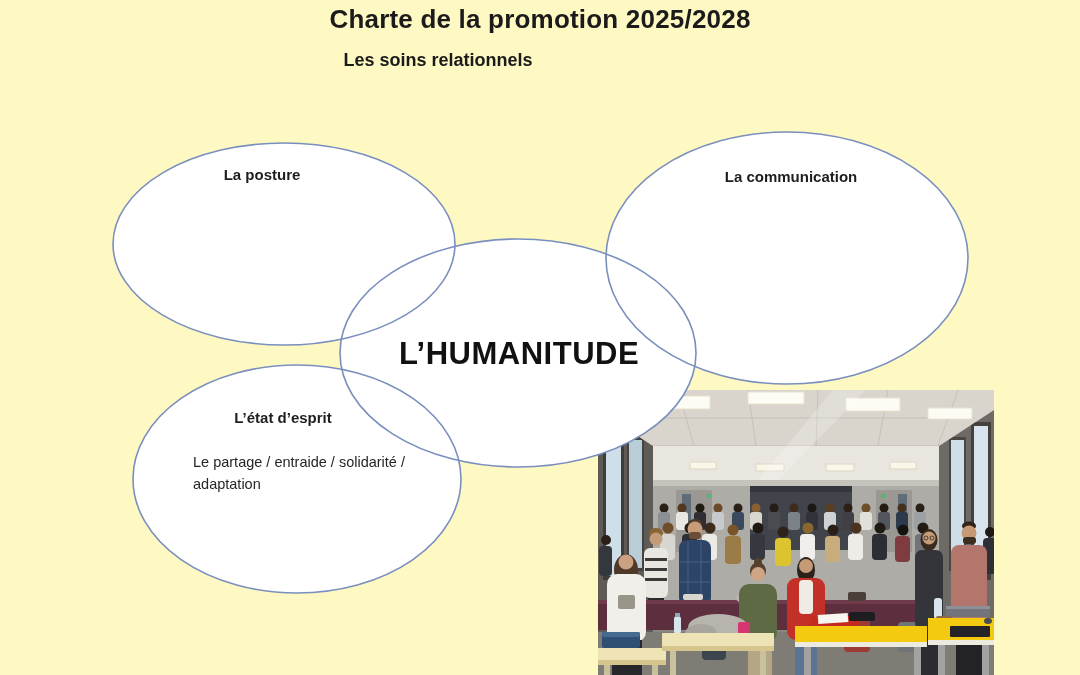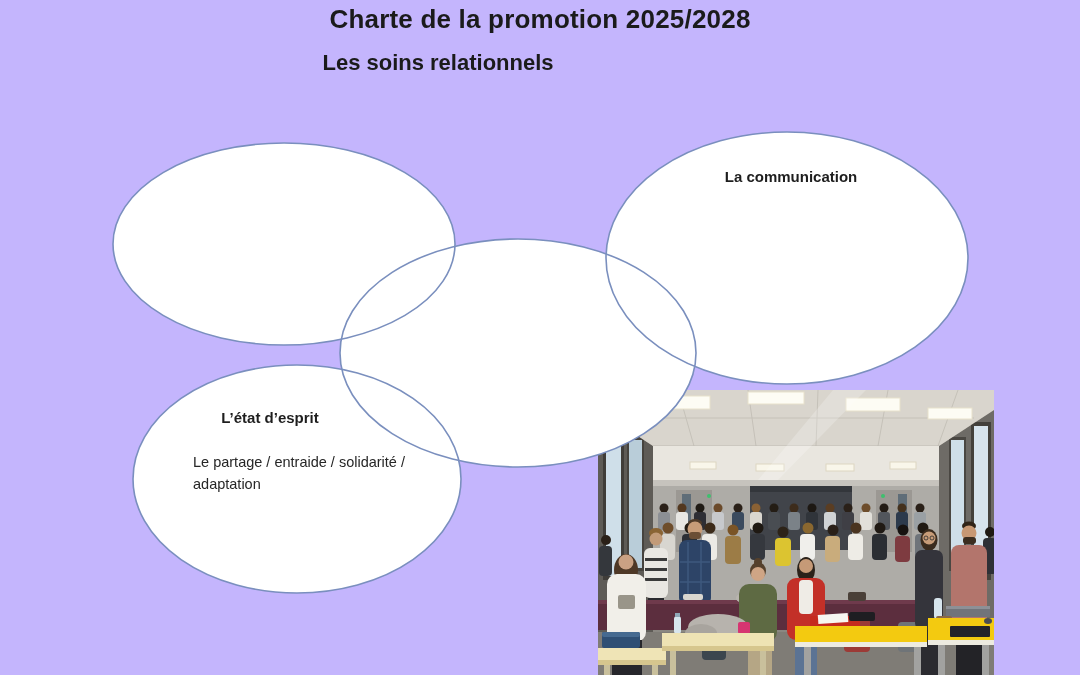--- a/index.html
+++ b/index.html
@@ -1,40 +1,40 @@
 <!DOCTYPE html>
 <html><head>
 <meta charset="utf-8">
 <style>
   html,body{margin:0;padding:0;background:#ffffff;}
   .canvas{
-    position:relative;width:1080px;height:675px;overflow:hidden;background:#c4b5fd;
+    position:relative;width:1080px;height:675px;overflow:hidden;background:#fef9c3;
     font-family:"Liberation Sans", sans-serif;color:#1d1d1d;
   }
   .page-title{
     position:absolute;top:4px;left:0;width:1080px;text-align:center;
     font-size:26px;font-weight:bold;letter-spacing:0.2px;color:#1b1b1b;
   }
   .page-subtitle{
     position:absolute;top:50px;left:0;width:876px;text-align:center;
-    font-size:22px;font-weight:bold;color:#1b1b1b;
+    font-size:18px;font-weight:bold;color:#1b1b1b;
   }
   .photo-svg{position:absolute;left:598px;top:390px;width:396px;height:285px;}
   .ellipse-svg{position:absolute;left:0;top:0;width:1080px;height:675px;}
   .bubble-title{
     position:absolute;font-size:15px;font-weight:bold;text-align:center;color:#1e1e1e;
   }
   .bubble-text{
     position:absolute;font-size:14.5px;line-height:22px;color:#262626;white-space:pre-line;
   }
   .bt-posture{left:118px;top:166px;width:288px;}
   .tx-posture{left:122px;top:203px;width:300px;}
   .bt-comm{left:660px;top:168px;width:262px;}
   .tx-comm{left:666px;top:203px;width:270px;}
-  .bt-esprit{left:190px;top:409px;width:160px;}
+  .bt-esprit{left:203px;top:409px;width:160px;}
   .tx-esprit{left:193px;top:451px;width:240px;}
   .center-label{
     position:absolute;left:341px;top:336px;width:356px;text-align:center;
     font-size:31px;font-weight:bold;letter-spacing:0.5px;color:#111111;
   }
 </style>
 </head>
 <body>
 
 <div class="canvas">
@@ -280,21 +280,23 @@
       <ellipse cx="518" cy="353" rx="178" ry="114"></ellipse>
     </g>
     <g fill="none" stroke="#7a8fbe" stroke-width="1.6">
       <ellipse cx="284" cy="244" rx="171" ry="101"></ellipse>
       <ellipse cx="787" cy="258" rx="181" ry="126"></ellipse>
       <ellipse cx="297" cy="479" rx="164" ry="114"></ellipse>
       <ellipse cx="518" cy="353" rx="178" ry="114"></ellipse>
     </g>
   </svg>
 
+  <div class="bubble-title bt-posture">La posture</div>
 
   <div class="bubble-title bt-comm">La communication</div>
 
   <div class="bubble-title bt-esprit">L’état d’esprit</div>
   <div class="bubble-text tx-esprit">Le partage / entraide / solidarité /
 adaptation</div>
 
+  <div class="center-label">L’HUMANITUDE</div>
 
 </div>
 
 </body></html>

